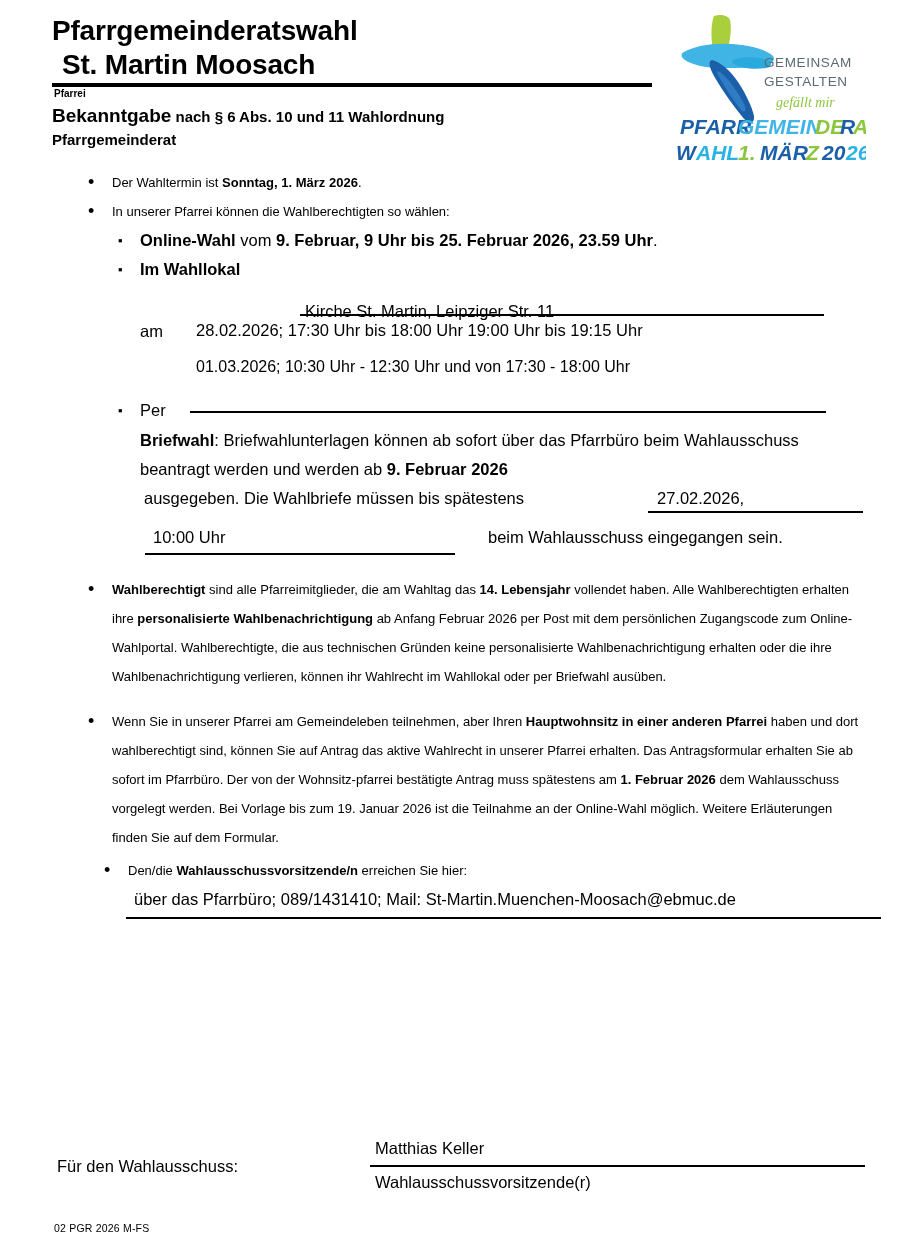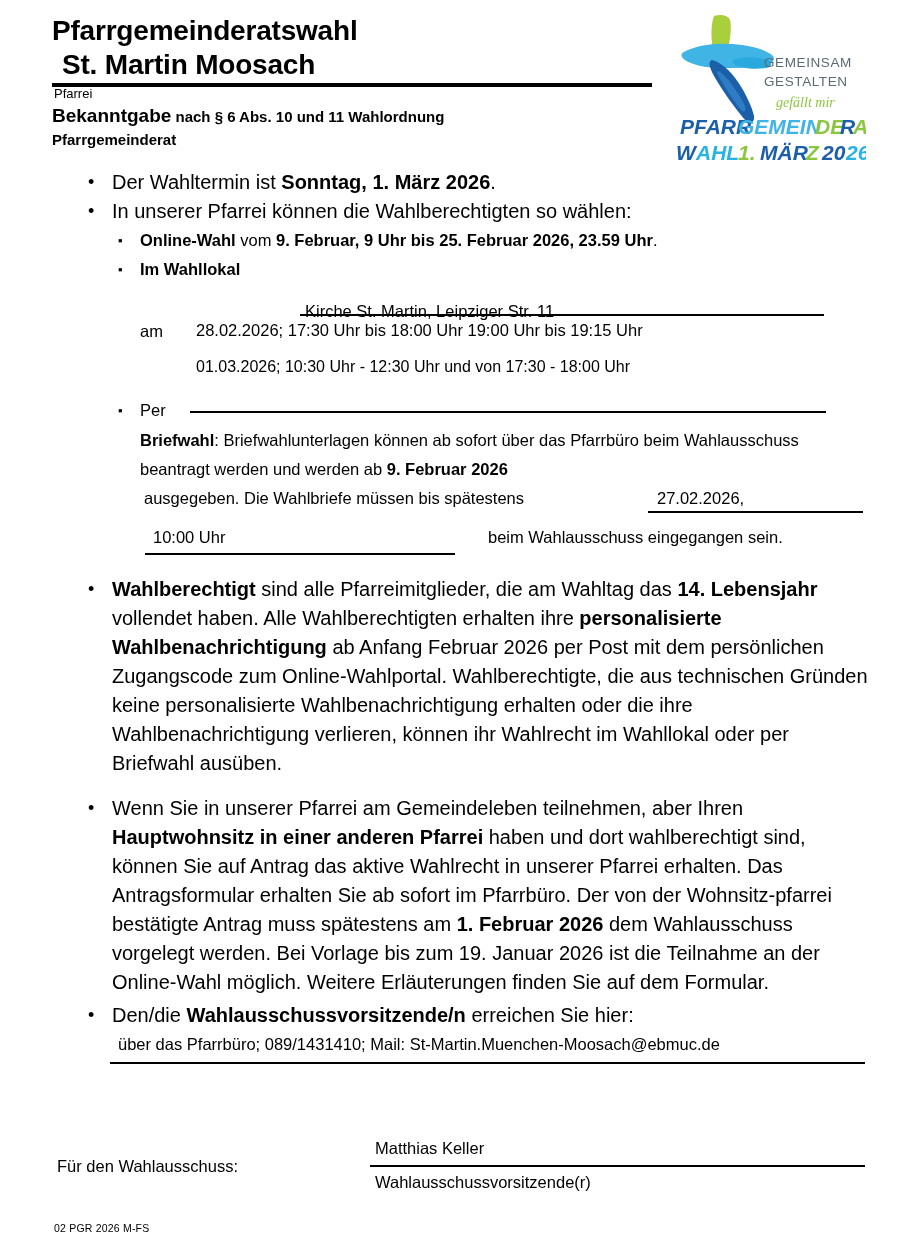--- a/index.html
+++ b/index.html
@@ -43,22 +43,22 @@
     left: 52px;
     top: 83px;
     width: 600px;
     height: 4px;
     background: #000;
   }
   .pfarrei-label {
     position: absolute;
     left: 54px;
     top: 87px;
-    font-size: 13px;
-    font-weight: normal;
+    font-size: 10px;
+    font-weight: bold;
     line-height: 14px;
   }
 
   .subhead {
     position: absolute;
     left: 52px;
     top: 103px;
     width: 620px;
   }
   .subhead-line1 {
@@ -91,21 +91,21 @@
     position: absolute;
     left: 0;
     top: 168px;
     width: 912px;
   }
 
   .bullet-row {
     position: relative;
     padding-left: 112px;
     padding-right: 42px;
-    font-size: 20px;
+    font-size: 13px;
     line-height: 29px;
   }
   .bullet-row::before {
     content: "\2022";
     position: absolute;
     left: 88px;
     top: 0;
     font-size: 18px;
     line-height: 29px;
   }
@@ -415,21 +415,21 @@
     </div>
 
     <div class="bullet-row para" style="margin-top:16px;">
       <b>Wahlberechtigt</b><span> sind alle Pfarreimitglieder, die am Wahltag das </span><b>14. Lebensjahr</b><span> vollendet haben. Alle Wahlberechtigten erhalten ihre </span><b>personalisierte Wahlbenachrichtigung</b><span> ab Anfang Februar 2026 per Post mit dem persönlichen Zugangscode zum Online-Wahlportal. Wahlberechtigte, die aus technischen Gründen keine personalisierte Wahlbenachrichtigung erhalten oder die ihre Wahlbenachrichtigung verlieren, können ihr Wahlrecht im Wahllokal oder per Briefwahl ausüben.</span>
     </div>
 
     <div class="bullet-row para" style="margin-top:16px;">
       <span>Wenn Sie in unserer Pfarrei am Gemeindeleben teilnehmen, aber Ihren </span><b>Hauptwohnsitz in einer anderen Pfarrei</b><span> haben und dort wahlberechtigt sind, können Sie auf Antrag das aktive Wahlrecht in unserer Pfarrei erhalten. Das Antragsformular erhalten Sie ab sofort im Pfarrbüro. Der von der Wohnsitz-pfarrei bestätigte Antrag muss spätestens am </span><b>1. Februar 2026</b><span> dem Wahlausschuss vorgelegt werden. Bei Vorlage bis zum 19. Januar 2026 ist die Teilnahme an der Online-Wahl möglich. Weitere Erläuterungen finden Sie auf dem Formular.</span>
     </div>
 
-    <div class="contact-block" style="margin-top:4px;">
+    <div class="contact-block" style="margin-top:4px;padding-left:16px;">
       <div class="bullet-row">
         <span>Den/die </span><b>Wahlausschussvorsitzende/n</b><span> erreichen Sie hier:</span>
       </div>
       <div class="contact-sub">über das Pfarrbüro; 089/1431410; Mail: St-Martin.Muenchen-Moosach@ebmuc.de</div>
       <div class="contact-rule"></div>
     </div>
 
   </div>
 
   <div class="signature">

